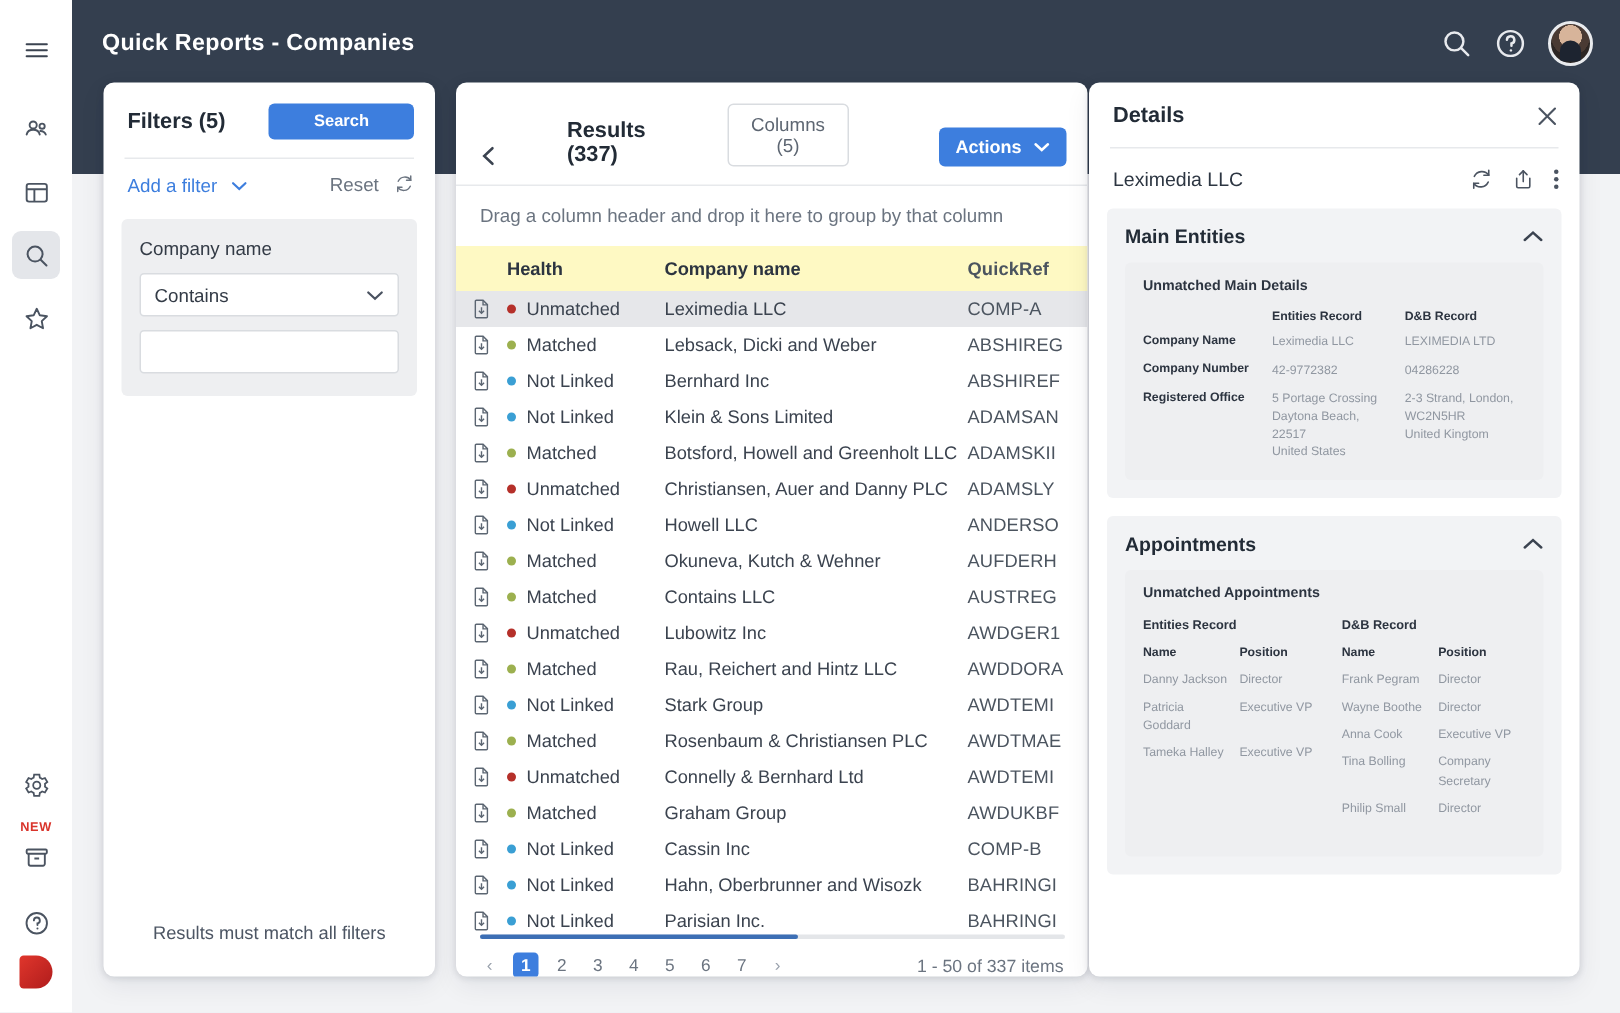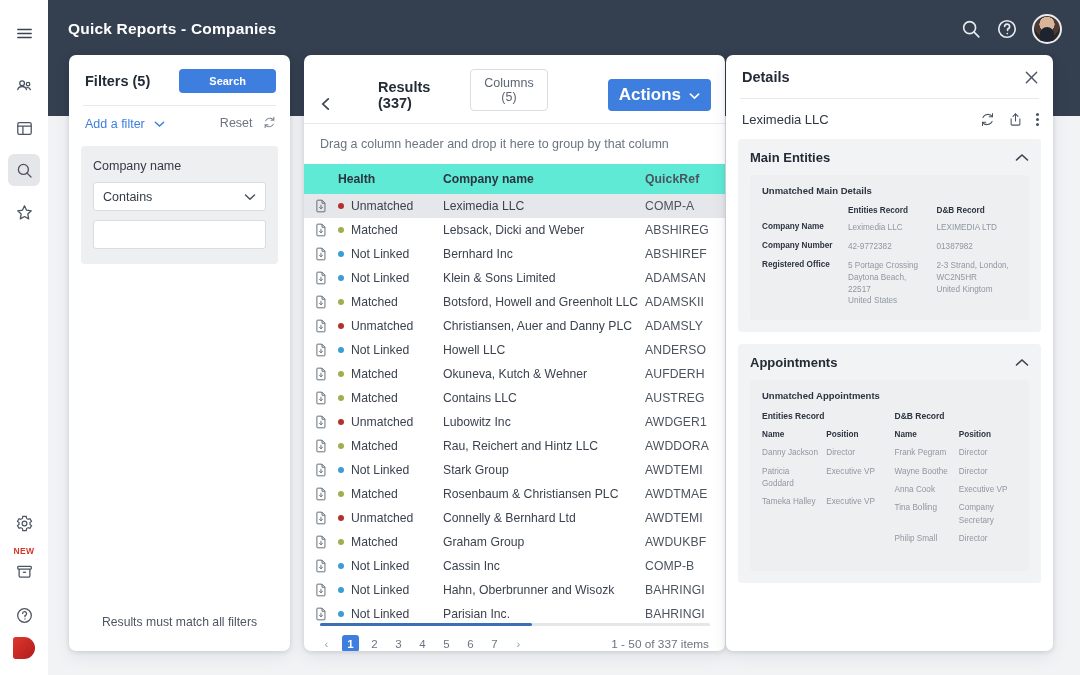--- a/index.html
+++ b/index.html
@@ -115,29 +115,29 @@
   .rhead { display: flex; align-items: flex-end; padding: 14px 14px 0 15px; gap: 36px; }
   .back-ic { color: #3b4350; cursor: pointer; margin-right: 9px; display:flex; }
   .rhead-title { font-size: 14.5px; font-weight: bold; color: #222b36; }
   .btn-light {
     margin-left: auto; background: #fff; border: 1px solid #d9dce0;
     border-radius: 4px; font-size: 12.5px; color: #5d6672; padding: 6px 13px;
     cursor: pointer; font-family: inherit;
   }
   .btn-actions {
     margin-left: 24px; background: #3d7ede; color: #fff; border: none;
-    border-radius: 4px; font-size: 17px; font-weight: bold; padding: 6px 11px;
+    border-radius: 4px; font-size: 12px; font-weight: bold; padding: 6px 11px;
     cursor: pointer; display: flex; align-items: center; gap: 8px; font-family: inherit;
   }
   .rdiv { height: 1px; background: #e7e9ec; margin: 12px 0 0 0; }
   .grouphint { font-size: 12.5px; color: #6b7480; padding: 13px 0 13px 16px; }
 
   .tbl-wrap { position: relative; }
   .thead {
-    display: flex; background: #5eead4; height: 30px; align-items: center;
+    display: flex; background: #fef9c3; height: 30px; align-items: center;
     font-size: 12.2px; font-weight: bold; color: #2c3440;
   }
   .c-ic { width: 34px; flex: none; }
   .c-health { width: 105px; flex: none; }
   .c-name { width: 202px; flex: none; }
   .c-ref { width: 110px; flex: none; }
   .trow {
     display: flex; align-items: center; height: 24px;
     font-size: 12.2px; color: #3b434f; cursor: pointer;
   }
@@ -664,21 +664,21 @@
           <div></div>
           <div class="md-h">Entities Record</div>
           <div class="md-h">D&amp;B Record</div>
         </div>
         <div class="md-grid" id="md-host" style="margin-top:7px">
             <div class="md-k">Company Name</div>
             <div class="md-v">Leximedia LLC</div>
             <div class="md-v">LEXIMEDIA LTD</div>
             <div class="md-k">Company Number</div>
             <div class="md-v">42-9772382</div>
-            <div class="md-v">01387982</div>
+            <div class="md-v">04286228</div>
             <div class="md-k">Registered Office</div>
             <div class="md-v">5 Portage Crossing<br>Daytona Beach, 22517<br>United States</div>
             <div class="md-v">2-3 Strand, London,<br>WC2N5HR<br>United Kingtom</div>
           </div>
       </div>
     </div>
 
     <div class="sec">
       <div class="sec-head">
         <div class="sec-title">Appointments</div>

